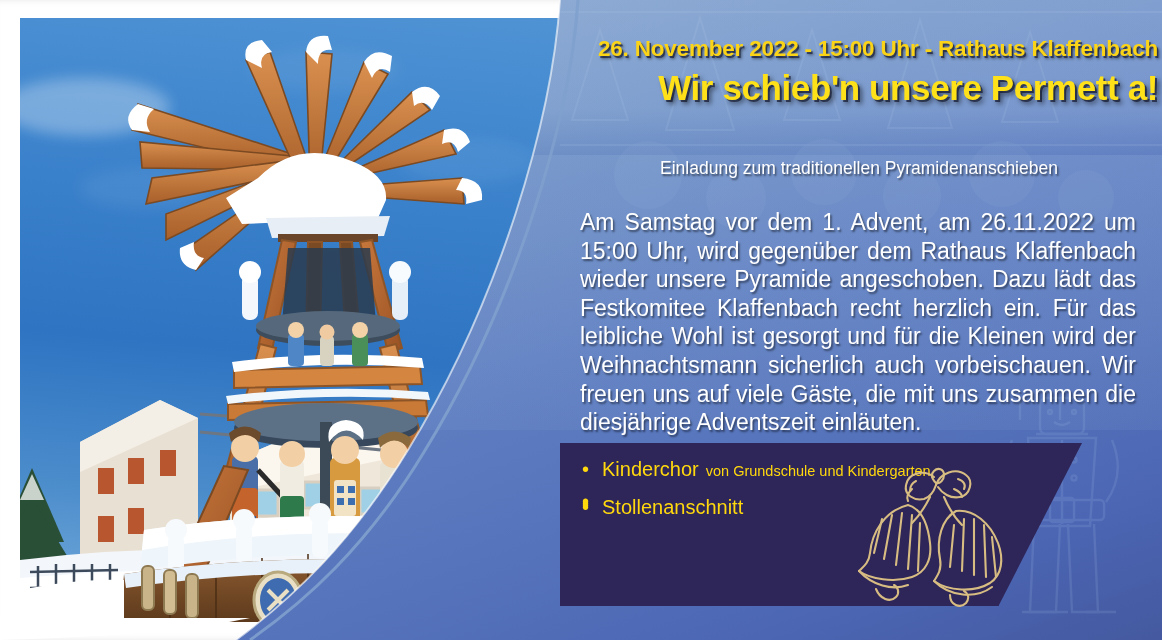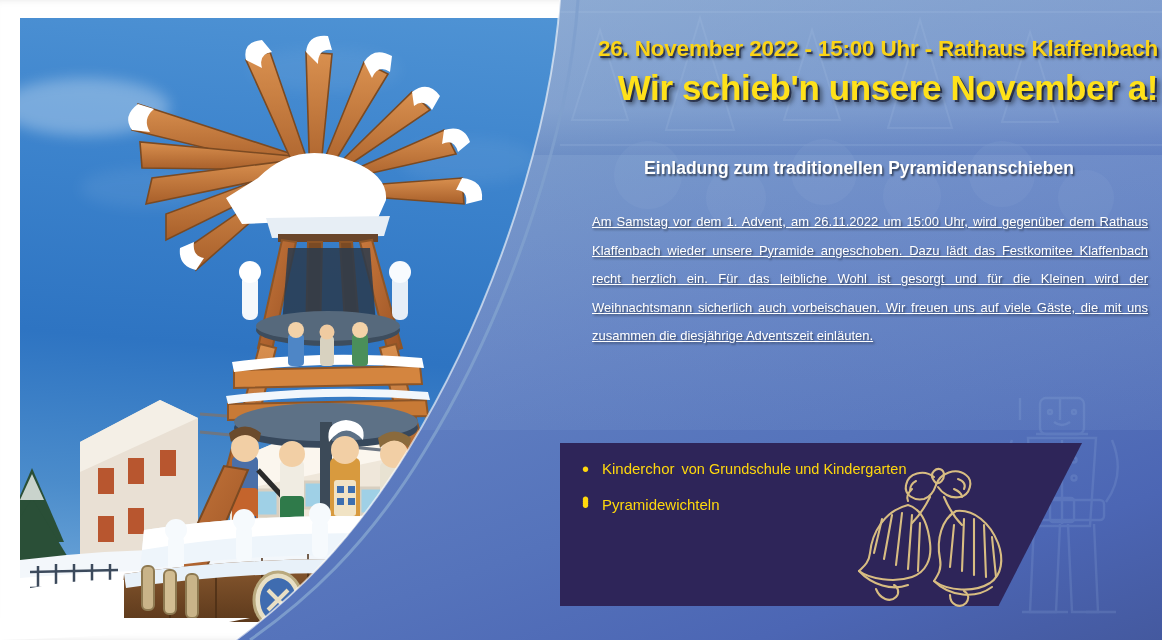--- a/index.html
+++ b/index.html
@@ -85,29 +85,28 @@
     position:absolute;left:20px;top:68px;width:618px;
     text-align:right;
     font-size:35px;font-weight:bold;
     color:#ffe11a;letter-spacing:-0.4px;
     text-shadow:2px 2px 0 rgba(10,10,30,.6), 4px 4px 5px rgba(0,0,0,.5);
     white-space:nowrap;
   }
   .subtitle{
     position:absolute;left:40px;top:158px;width:598px;
     text-align:center;
-    font-size:17.5px;font-weight:bold;color:#ffffff;
+    font-size:17.5px;font-weight:normal;color:#ffffff;
     text-shadow:1.5px 1.5px 2px rgba(0,0,0,.55);
   }
   .body-copy{
-    position:absolute;left:72px;top:208px;width:556px;
-    font-size:13px;line-height:28.6px;color:#ffffff;
+    position:absolute;left:60px;top:208px;width:556px;
+    font-size:23px;line-height:28.6px;color:#ffffff;
     text-align:justify;
     text-shadow:1.5px 1.5px 2px rgba(0,0,0,.5);
-    text-decoration:underline;
   }
 
   
   .program{
     position:absolute;left:40px;top:443px;width:522px;height:163px;
     background:#2e2559;
     -webkit-clip-path:polygon(0 0, 100% 0, 84% 100%, 0 100%);
     clip-path:polygon(0 0, 100% 0, 84% 100%, 0 100%);
     box-shadow:0 3px 8px rgba(0,0,0,.35);
   }
@@ -119,21 +118,21 @@
     display:flex;align-items:baseline;
     color:#ffd80d;
     margin:0 0 2px 0;
     padding-left:42px;
     line-height:28px;
   }
   .bullet{
     position:absolute;left:22px;
     font-size:20px;line-height:28px;color:#ffd80d;
   }
-  .li-main{font-size:15px;}
+  .li-main{font-size:20px;}
   .li-sub{font-size:14.5px;margin-left:7px;}
 
   .bells{
     position:absolute;left:330px;top:467px;width:170px;height:140px;
     pointer-events:none;
   }
   .bells svg{width:100%;height:100%;display:block;}
 
   
   .bottom-white{
@@ -460,21 +459,21 @@
       <path d="M560,0 C552,120 500,300 408,450 C350,545 290,600 236,640" fill="none" stroke="#ffffff" stroke-width="2" opacity=".6"></path>
     </svg>
   </div>
 
   <div class="bottom-white"></div>
 
   <div class="content">
 
     <div class="date-line">26. November 2022 - 15:00 Uhr - Rathaus Klaffenbach</div>
 
-    <div class="headline">Wir schieb'n unsere November a!</div>
+    <div class="headline">Wir schieb'n unsere Permett a!</div>
 
     <div class="subtitle">Einladung zum traditionellen Pyramidenanschieben</div>
 
     <div class="body-copy">Am Samstag vor dem 1. Advent, am 26.11.2022 um 15:00 Uhr, wird gegenüber dem Rathaus Klaffenbach wieder unsere Pyramide angeschoben. Dazu lädt das Festkomitee Klaffenbach recht herzlich ein. Für das leibliche Wohl ist gesorgt und für die Kleinen wird der Weihnachtsmann sicherlich auch vorbeischauen. Wir freuen uns auf viele Gäste, die mit uns zusammen die diesjährige Adventszeit einläuten.</div>
 
     <div class="program"></div>
 
     <ul class="program-list" id="program-list">
         <li>
           <span class="bullet">•</span>
@@ -485,21 +484,21 @@
           <span class="bullet">•</span>
         </li>
         <li>
           <span class="bullet">•</span>
         </li>
         <li>
           <span class="bullet">•</span>
         </li>
         <li>
           <span class="bullet">•</span>
-          <span class="li-main">Pyramidewichteln</span>
+          <span class="li-main">Stollenanschnitt</span>
         </li>
       </ul>
 
     <div class="bells">
       <svg viewBox="0 0 170 140">
         <g fill="none" stroke="#d8bd82" stroke-width="2.1" stroke-linecap="round" stroke-linejoin="round">
 
           <path d="M58 38 C34 44 22 66 20 86 C19 96 13 100 9 104 C20 112 44 116 62 110 C76 105 82 92 80 76 C78 58 72 42 58 38 Z"></path>
           <path d="M9 104 C22 118 42 124 58 118"></path>
           <path d="M26 122 C30 132 40 136 46 130 C50 126 48 120 44 118"></path>

